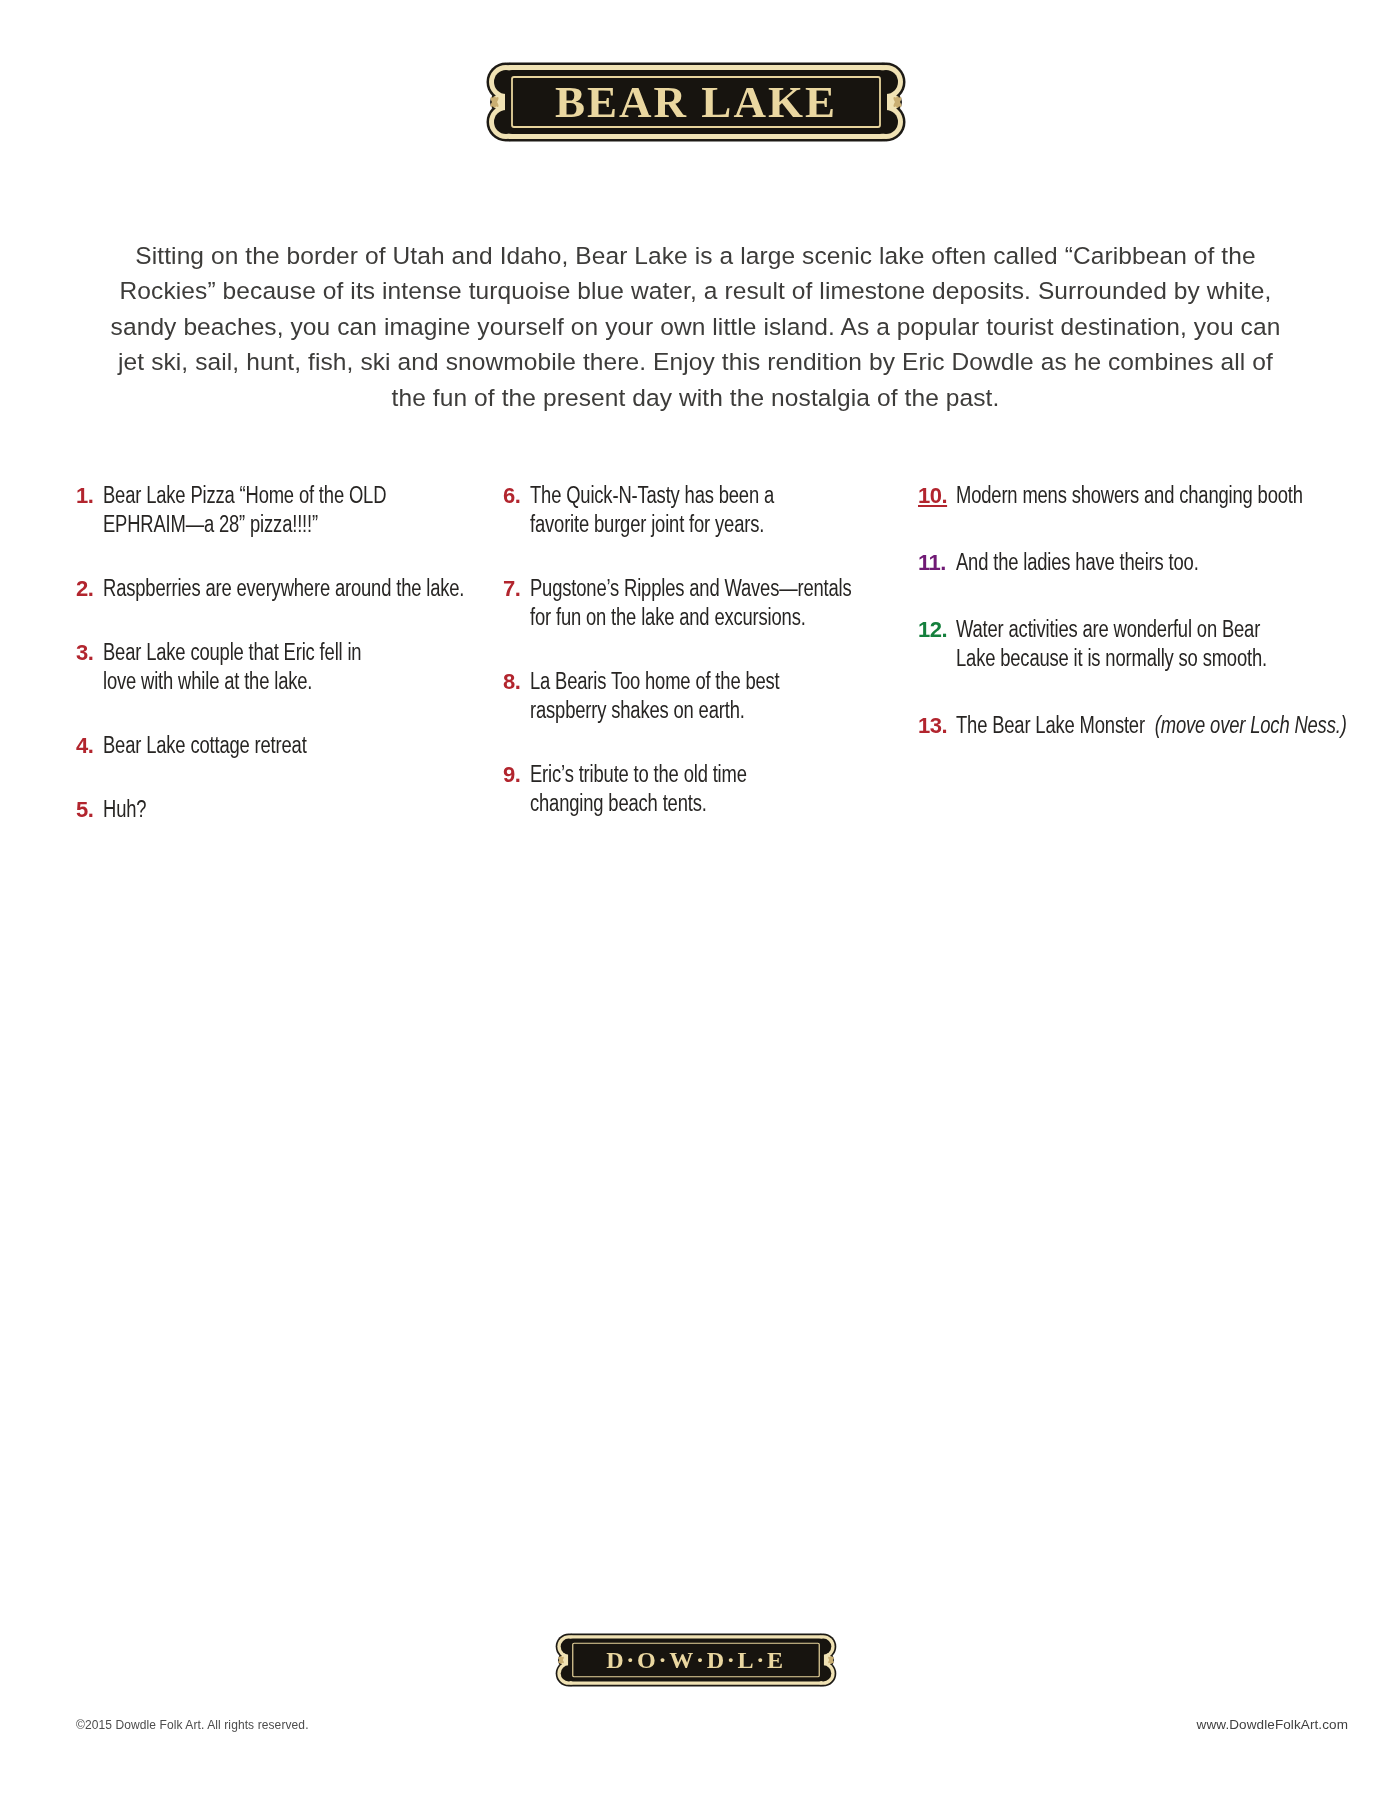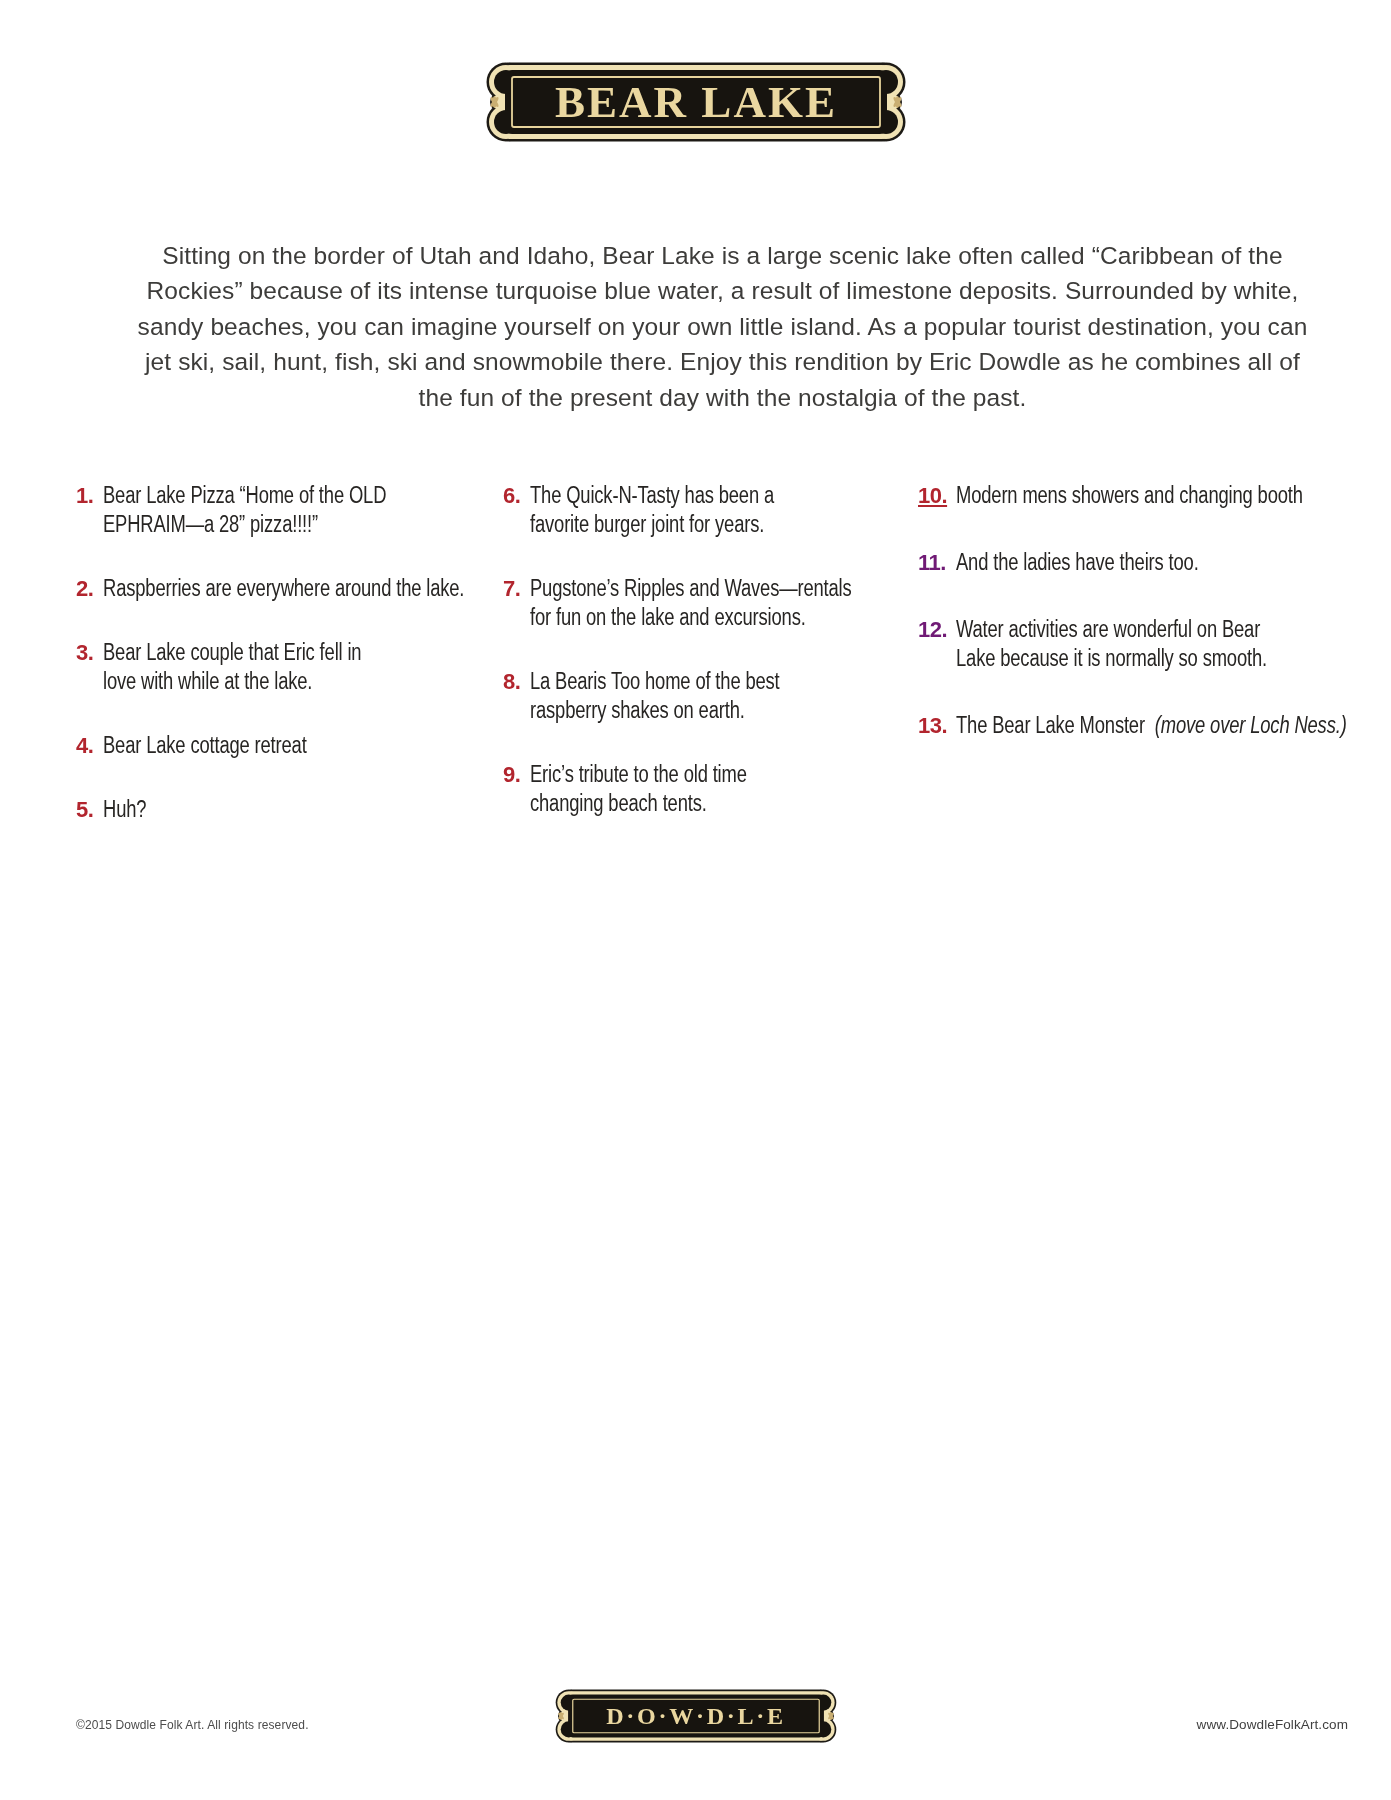--- a/index.html
+++ b/index.html
@@ -6,35 +6,34 @@
   body{
     width:1391px;height:1800px;position:relative;background:#ffffff;
     font-family:"Liberation Sans",sans-serif;overflow:hidden;
   }
   
   .plaque-top{
     position:absolute;top:62px;left:50%;transform:translateX(-50%);
     width:432px;height:80px;
   }
   .plaque-bottom{
-    position:absolute;top:1684px;left:50%;transform:translateX(-50%);
+    position:absolute;top:1628px;left:50%;transform:translateX(-50%);
     width:288px;height:64px;
   }
   .plaque-svg{display:block;width:100%;height:100%;}
   .plaque-title{
     font-family:"Liberation Serif",serif;font-weight:bold;
     fill:#ead7a0;
   }
   
   .intro{
     position:absolute;top:213px;left:50%;transform:translateX(-50%);
     width:1170px;text-align:center;
     font-size:24.5px;line-height:35.5px;color:#3d3c3a;
     letter-spacing:0.1px;
-    margin-left:27px;
   }
   
   .legend{position:absolute;top:481px;left:0;width:100%;height:420px;}
   .lcol{position:absolute;top:0;}
   #col1{left:76px;}
   #col2{left:503px;}
   #col3{left:918px;}
   .item{display:flex;align-items:flex-start;margin-bottom:35px;}
   #col3 .item{margin-bottom:38px;}
   .num{
@@ -160,21 +159,21 @@
   <div class="lcol" id="col3">
       <div class="item">
         <span class="num" style="color: rgb(178, 37, 46); text-decoration: underline;">10.</span>
         <span class="itext"><span>Modern mens showers and changing booth</span></span>
       </div>
       <div class="item">
         <span class="num" style="color: #701a75;">11.</span>
         <span class="itext"><span>And the ladies have theirs too.</span></span>
       </div>
       <div class="item">
-        <span class="num" style="color: #701a75;">12.</span>
+        <span class="num" style="color: #15803d;">12.</span>
         <span class="itext"><span>Water activities are wonderful on Bear
 Lake because it is normally so smooth.</span></span>
       </div>
       <div class="item">
         <span class="num" style="color: rgb(178, 37, 46);">13.</span>
         <span class="itext"><span>The Bear Lake Monster</span><span class="note">  (move over Loch Ness.)</span></span>
       </div>
     </div>
 </div>
 

